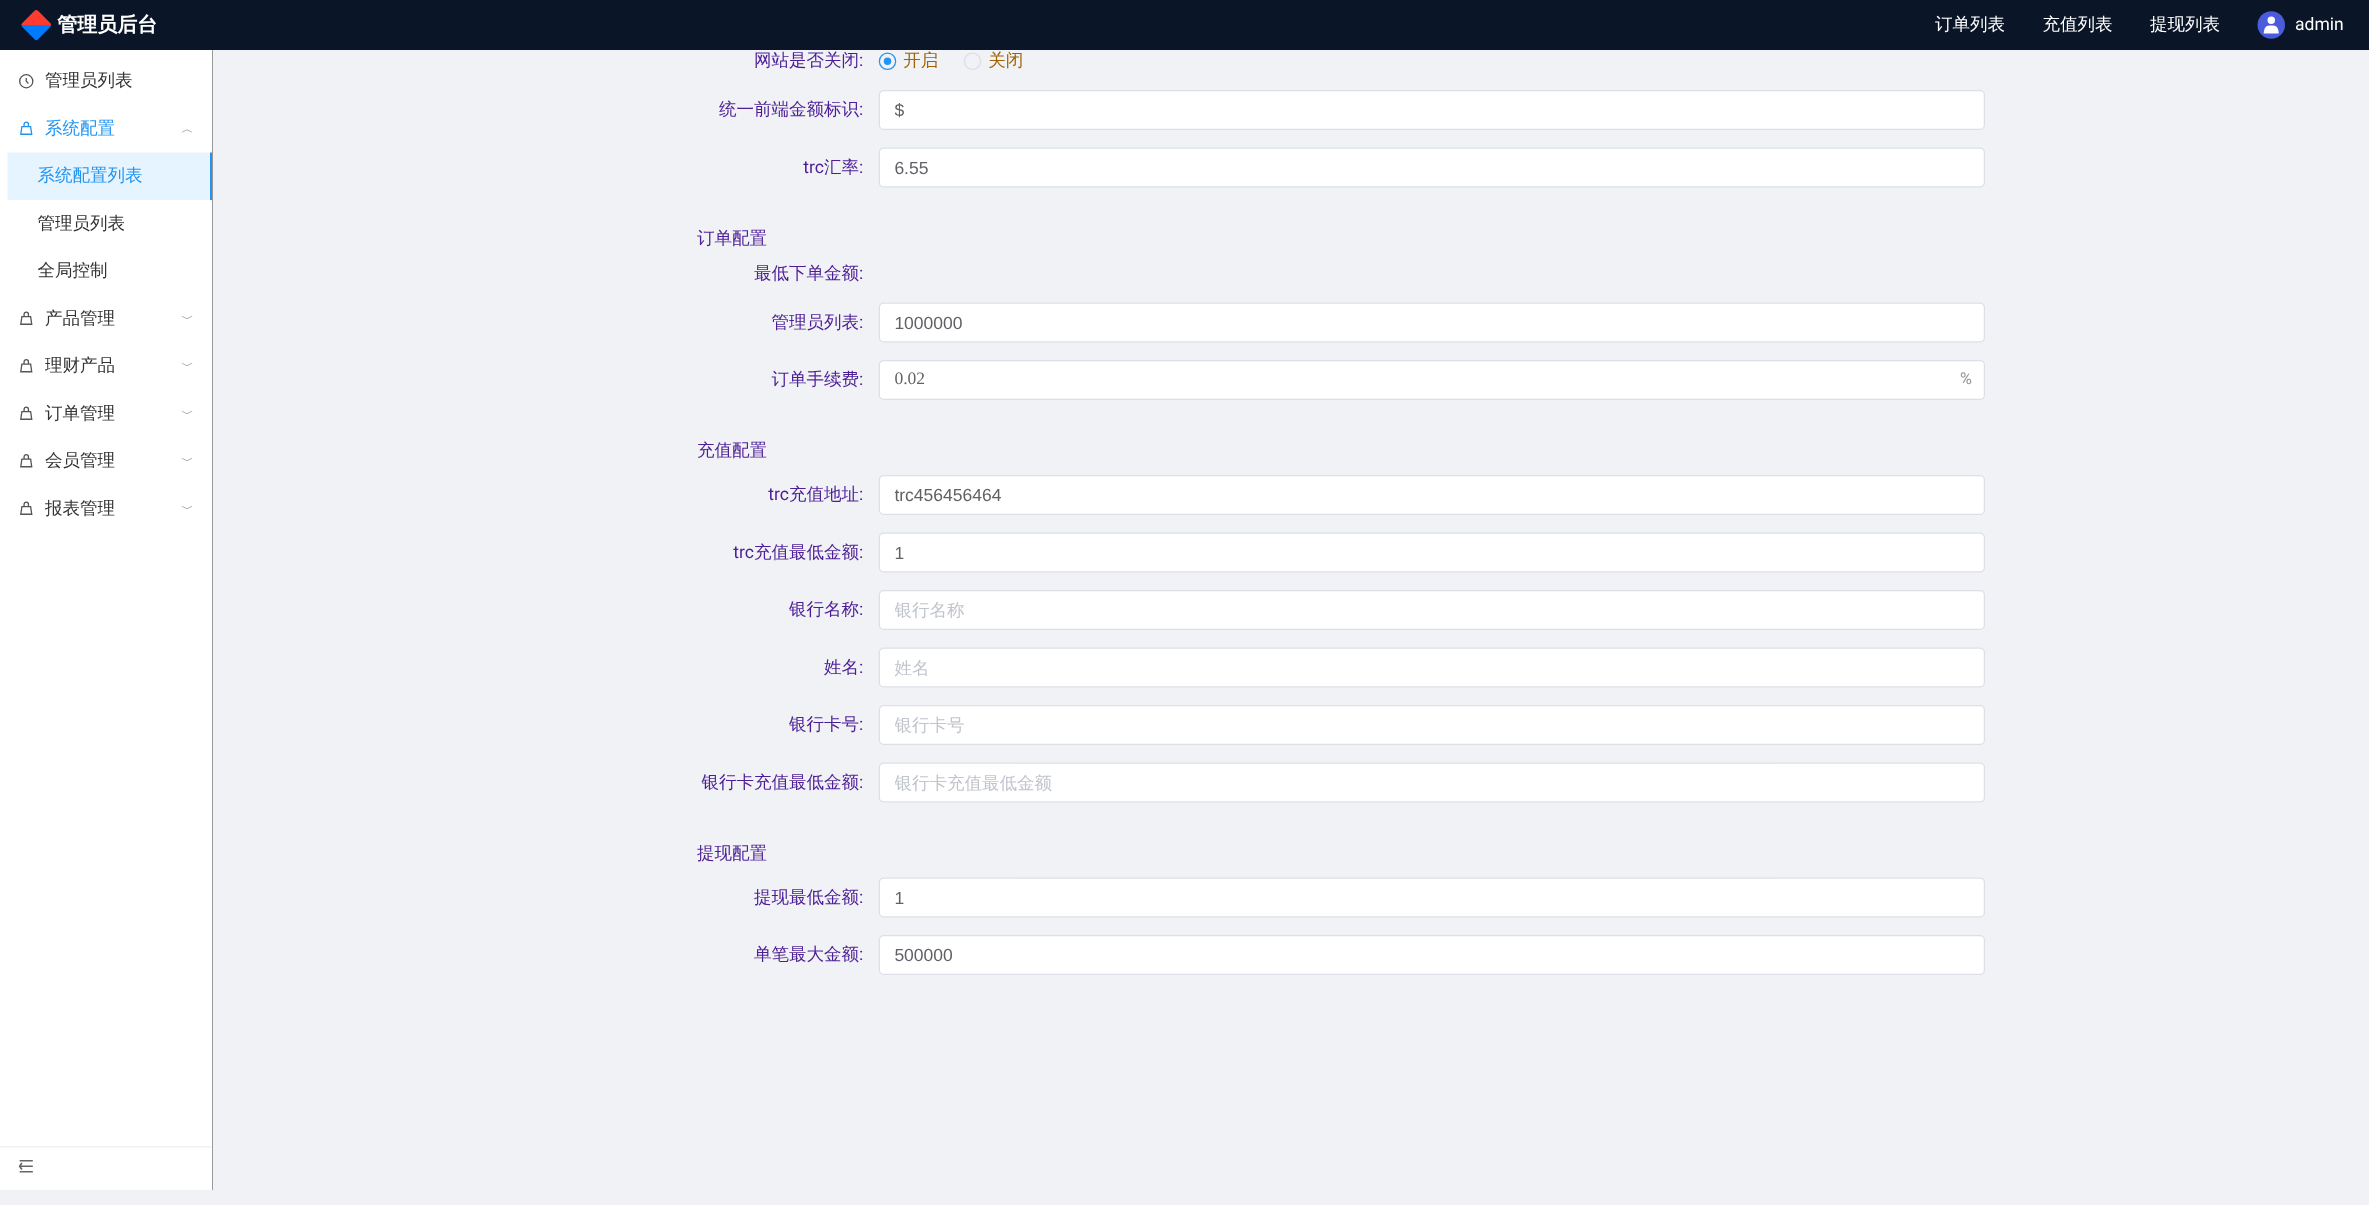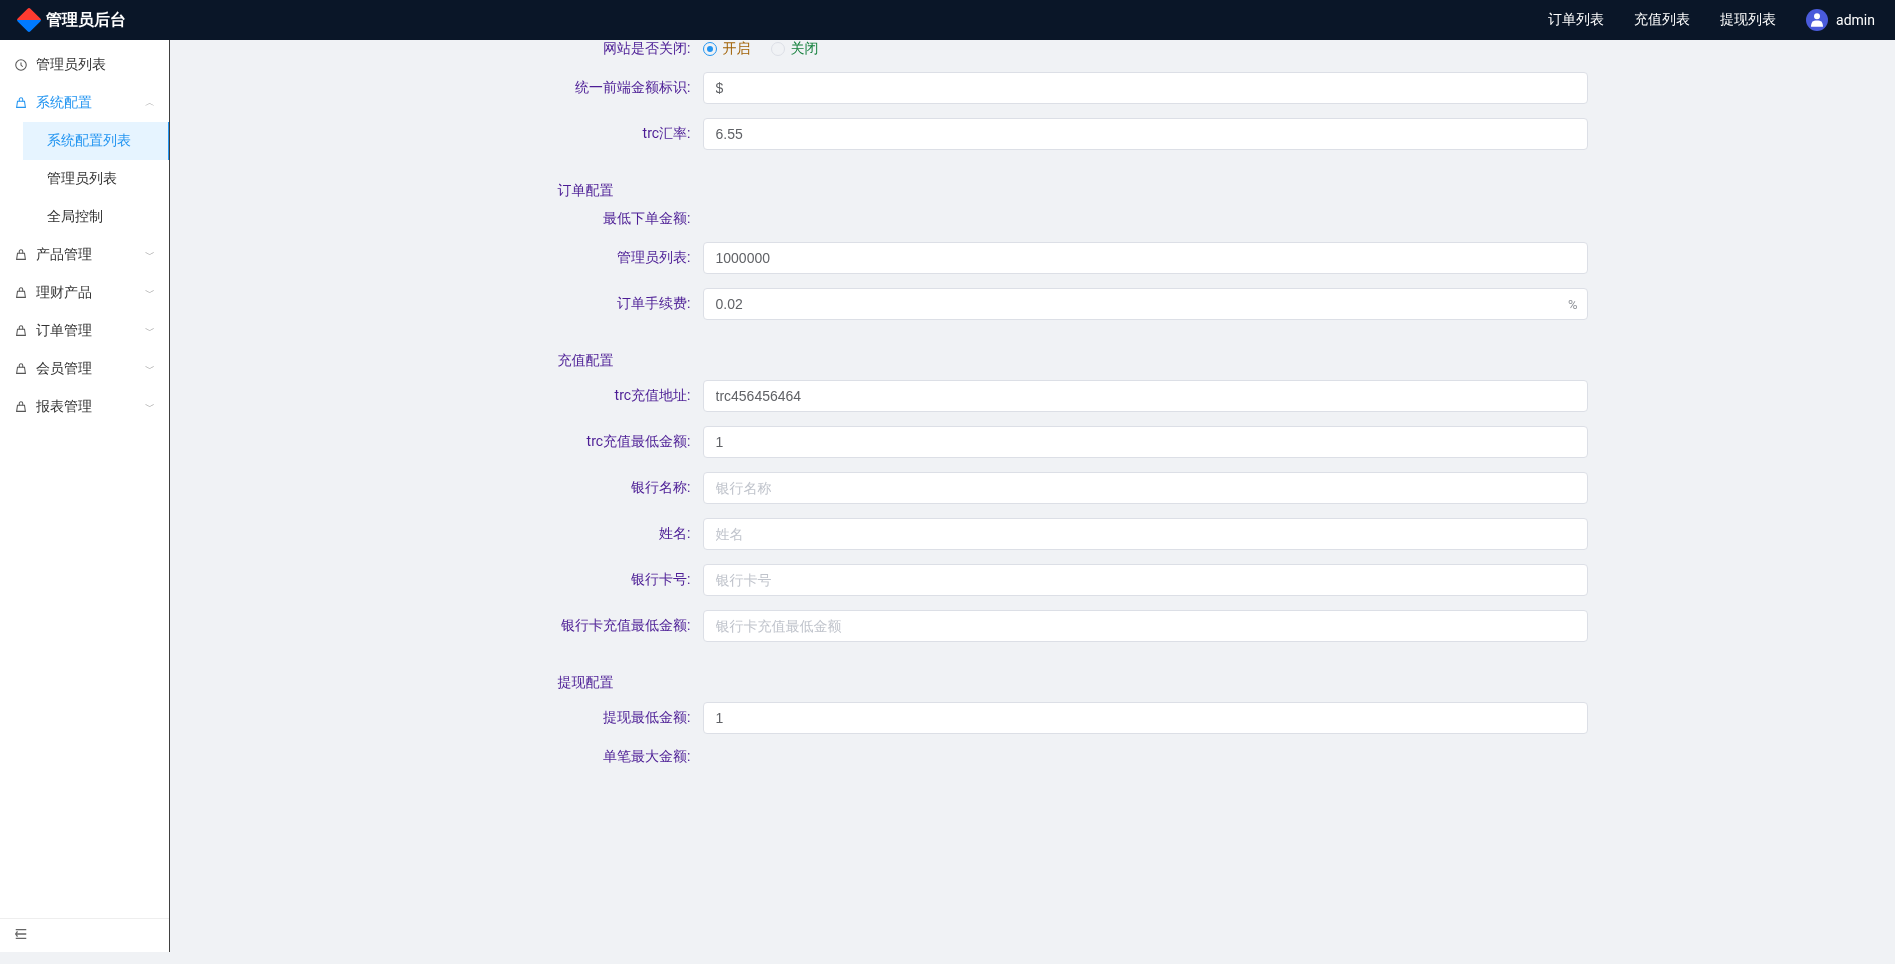--- a/index.html
+++ b/index.html
@@ -18,21 +18,21 @@
 .avatar svg { width: 18px; height: 18px; }
 
 
 .sidebar { position: fixed; top: 40px; left: 0; bottom: 12px; width: 170px; background: #fff; border-right: 1px solid #404040; overflow-y: auto; display: flex; flex-direction: column; }
 .menu { flex: 1; padding-top: 6px; }
 .menu-item { display: flex; align-items: center; justify-content: space-between; padding: 10px 14px; cursor: pointer; color: #333; font-size: 14px; }
 .menu-item.active { color: #2395f1; }
 .menu-item-left { display: flex; align-items: center; gap: 8px; }
 .menu-icon { width: 14px; height: 14px; display: inline-flex; align-items: center; justify-content: center; }
 .chevron { font-size: 10px; color: #999; }
-.submenu { padding-left: 6px; margin-left: 17px; }
+.submenu { padding-left: 6px; }
 .submenu-item { padding: 10px 14px 10px 24px; cursor: pointer; font-size: 14px; color: #333; }
 .submenu-item.active { background: #e6f4ff; color: #2395f1; border-right: 2px solid #2395f1; margin-right: -1px; }
 .collapse-btn { padding: 8px 14px; border-top: 1px solid #eee; cursor: pointer; color: #666; }
 
 
 .main { margin-left: 170px; margin-top: 40px; padding: 0 20px 20px 20px; }
 .form { max-width: 1110px; margin: 0 auto; }
 .section-title { color: #4c1d95; font-size: 14px; padding: 18px 0 10px 80px; }
 
 .form-row { display: flex; align-items: center; margin-bottom: 14px; }
@@ -40,21 +40,21 @@
 .form-control { flex: 1; position: relative; }
 input.inp { width: 100%; height: 32px; border: 1px solid #dcdfe6; border-radius: 4px; padding: 0 12px; font-size: 14px; color: #606266; outline: none; }
 input.inp::placeholder { color: #c0c4cc; }
 .suffix { position: absolute; right: 10px; top: 50%; transform: translateY(-50%); color: #909399; font-size: 13px; }
 
 .radio-group { display: flex; gap: 20px; align-items: center; }
 .radio-item { display: flex; align-items: center; gap: 6px; cursor: pointer; }
 .radio-circle { width: 14px; height: 14px; border-radius: 50%; border: 1px solid #dcdfe6; display: flex; align-items: center; justify-content: center; }
 .radio-circle.checked { border-color: #2395f1; }
 .radio-dot { width: 6px; height: 6px; border-radius: 50%; background: #2395f1; }
-.radio-label { font-size: 14px; color: #15803d; }
+.radio-label { font-size: 14px; color: #a16207; }
 .radio-item.checked .radio-label { color: #a16207; }
 
 
 ::-webkit-scrollbar { width: 16px; }
 ::-webkit-scrollbar-track { background: #f0f0f0; }
 ::-webkit-scrollbar-thumb { background: #c1c1c1; border-radius: 0; }
 </style>
 </head>
 <body>
 
@@ -222,21 +222,21 @@
     </div>
 
     <div class="form-row">
       <div class="form-label">管理员列表:</div>
       <div class="form-control"><input class="inp" value="1000000" style=""></div>
     </div>
 
     <div class="form-row">
       <div class="form-label">订单手续费:</div>
       <div class="form-control">
-        <input class="inp" style="padding-right: 30px;" value="0.02">
+        <input class="inp" style="padding-right: 30px; font-family: Liberation Serif, serif;" value="0.02">
         <span class="suffix">%</span>
       </div>
     </div>
 
     <div class="section-title">充值配置</div>
 
     <div class="form-row">
       <div class="form-label">trc充值地址:</div>
       <div class="form-control"><input class="inp" value="trc456456464" style=""></div>
     </div>
@@ -268,16 +268,17 @@
 
     <div class="section-title">提现配置</div>
 
     <div class="form-row">
       <div class="form-label">提现最低金额:</div>
       <div class="form-control"><input class="inp" value="1" style=""></div>
     </div>
 
     <div class="form-row">
       <div class="form-label">单笔最大金额:</div>
+      <div class="form-control"><input class="inp" value="500000" style=""></div>
     </div>
 
   </div>
 </div>
 
 </body></html>

